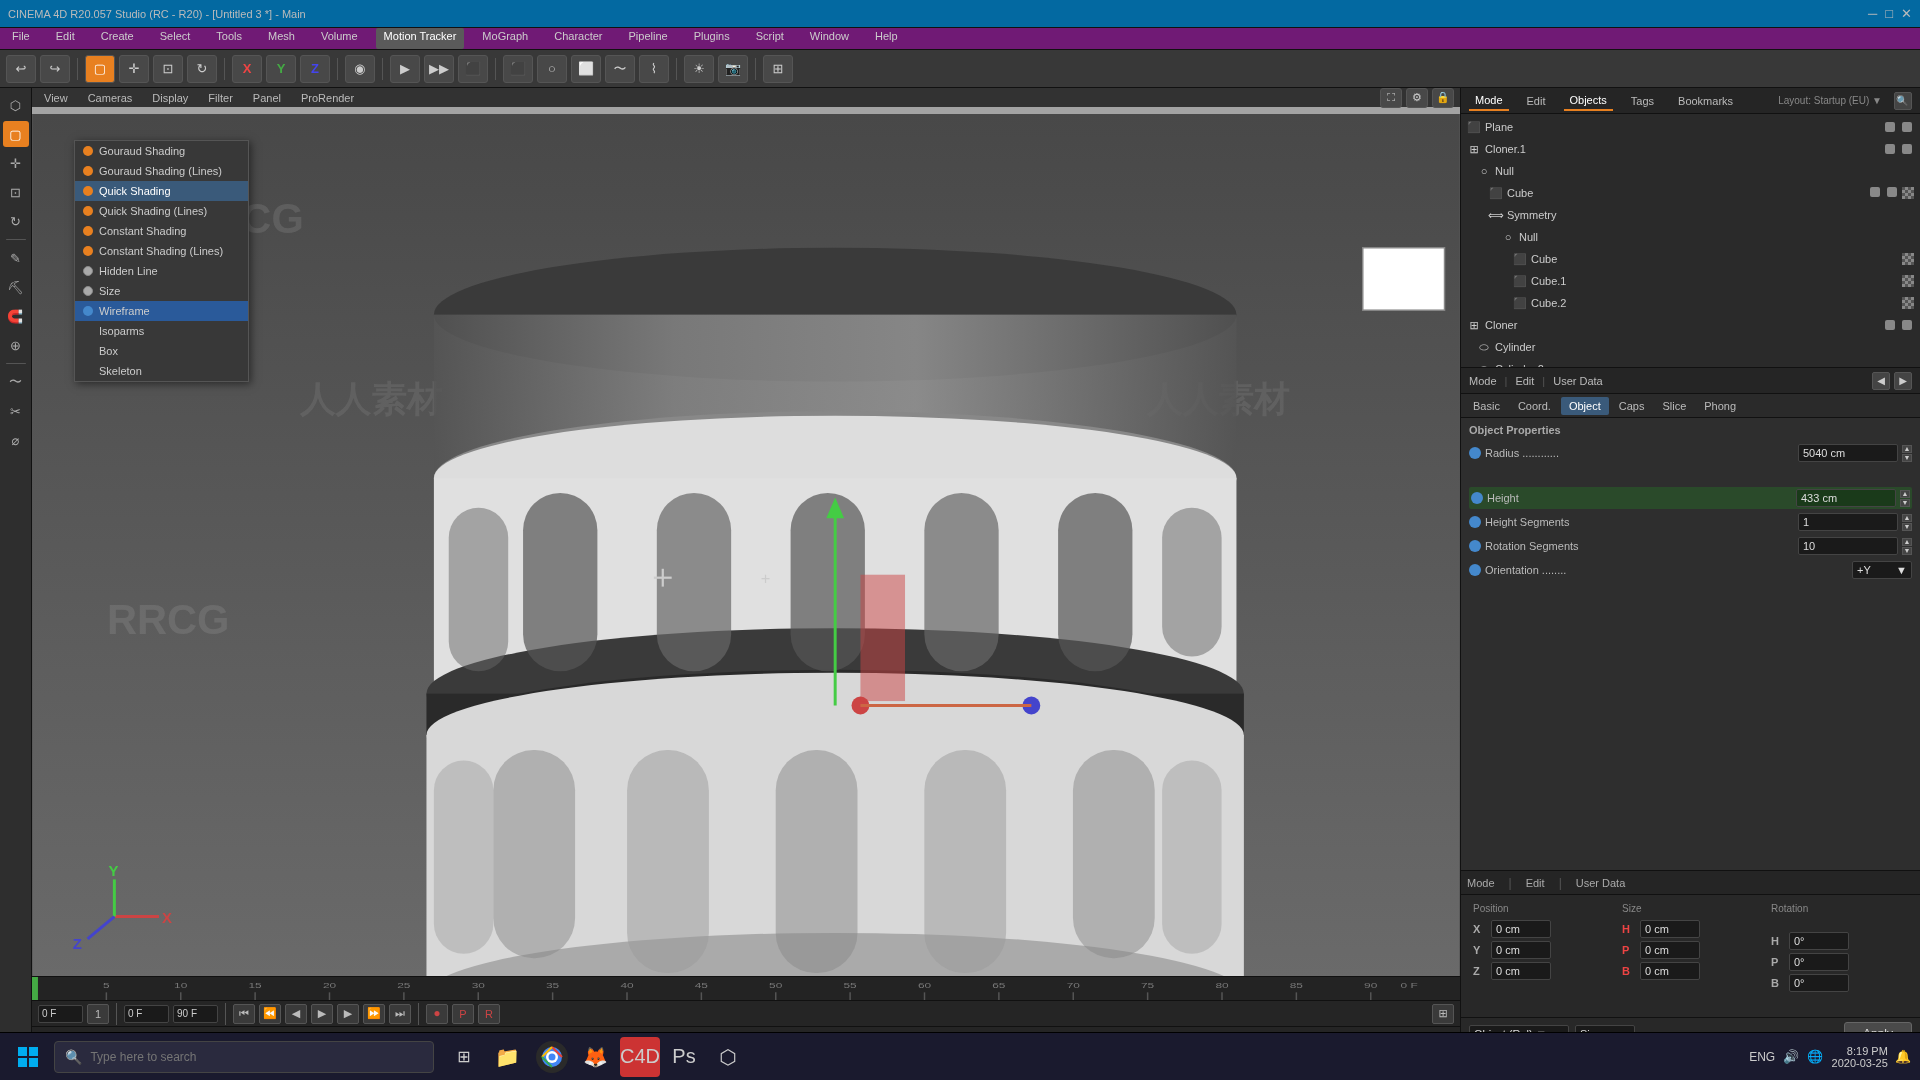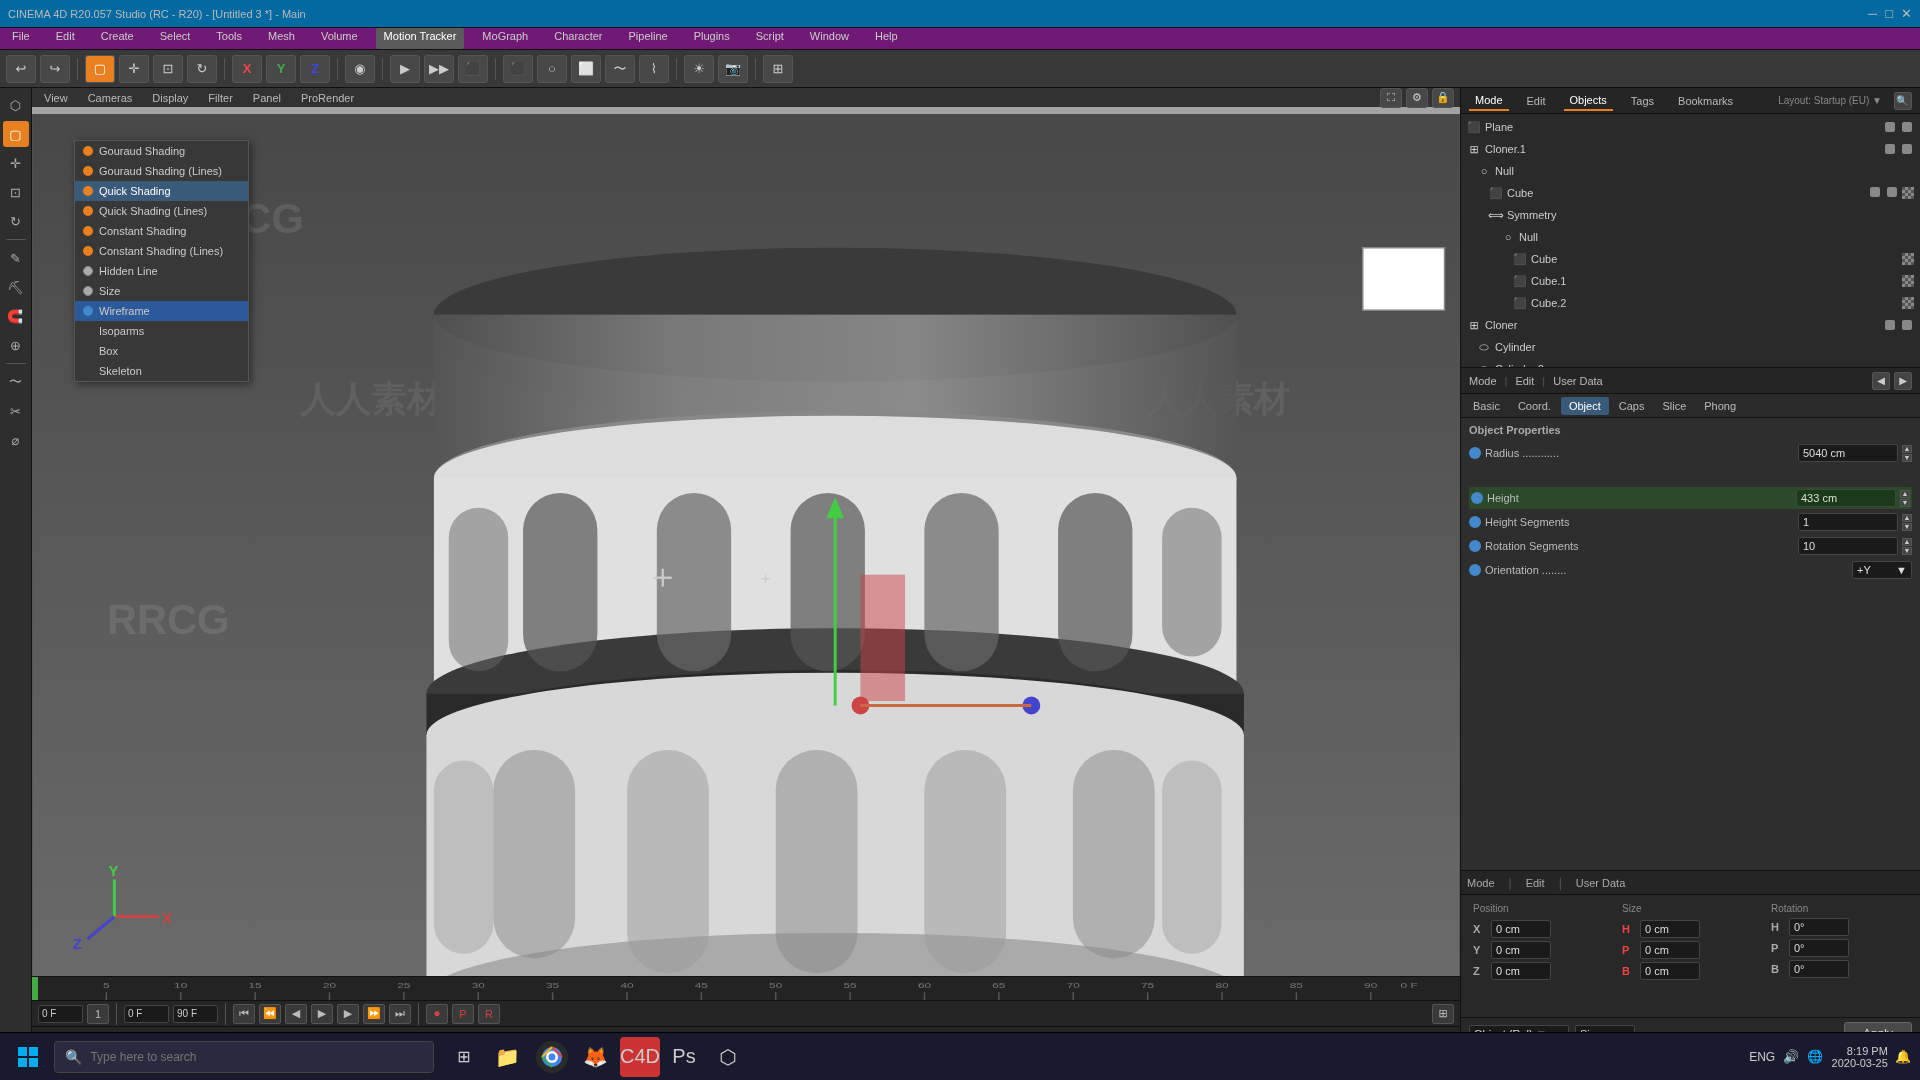--- a/index.html
+++ b/index.html
@@ -1164,21 +1164,21 @@
             </div>
             <div class="coord-row">
               <span class="coord-label" style="color:#e44;">B</span>
               <div class="coord-field">
                 <span>0 cm</span>
               </div>
             </div>
           </div>
 
           <div class="coord-section">
-            <div style="font-size:10px; color:#888; margin-bottom:1px;">Rotation</div>
+            <div style="font-size:10px; color:#888; margin-bottom:15px;">Rotation</div>
             <div class="coord-row">
               <span class="coord-label">H</span>
               <div class="coord-field">
                 <span>0°</span>
               </div>
             </div>
             <div class="coord-row">
               <span class="coord-label">P</span>
               <div class="coord-field">
                 <span>0°</span>

